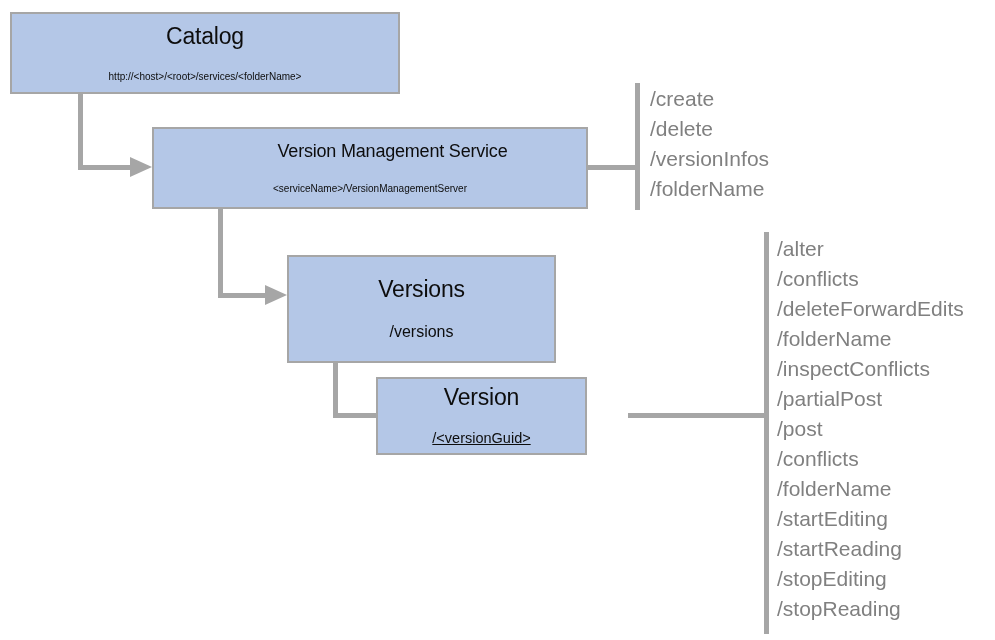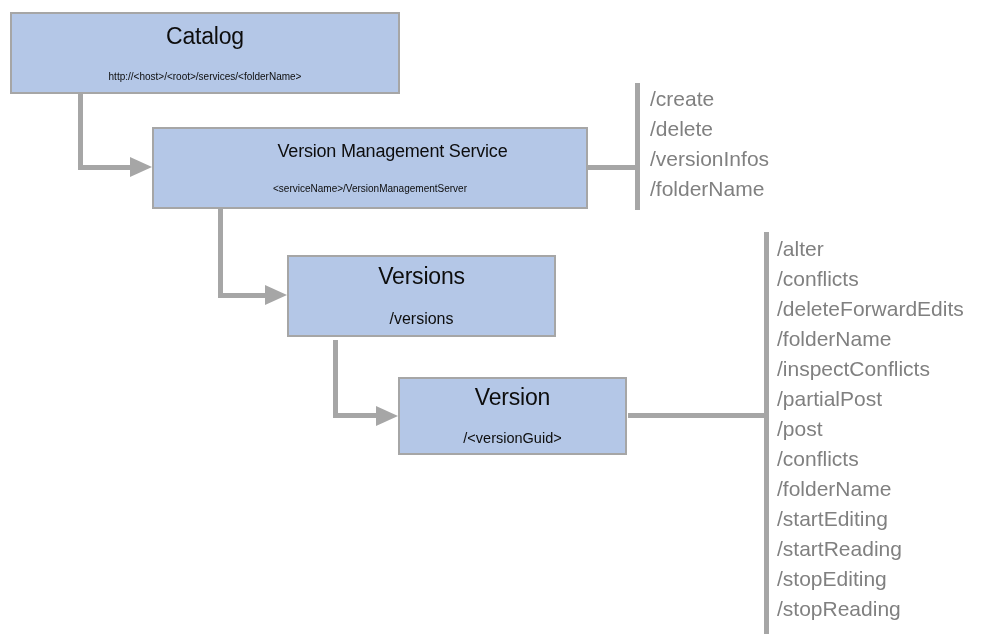--- a/index.html
+++ b/index.html
@@ -45,21 +45,21 @@
     margin-top: 4px;
     white-space: nowrap;
   }
   .node.n-catalog .title { font-size: 23px; }
   .node.n-catalog .subtitle { font-size: 10px; }
   .node.n-vms .title { font-size: 18px; margin-left: 45px; }
   .node.n-vms .subtitle { font-size: 10px; }
   .node.n-versions .title { font-size: 23px; }
   .node.n-versions .subtitle { font-size: 16px; }
   .node.n-version .title { font-size: 23px; }
-  .node.n-version .subtitle { font-size: 14.5px; }
+  .node.n-version .subtitle { font-size: 14.5px; text-decoration: underline; }
 
   
   .seg {
     position: absolute;
     background: #a6a6a6;
   }
   .arrowhead {
     position: absolute;
     width: 0;
     height: 0;
@@ -112,26 +112,26 @@
   <div class="node n-catalog" style="left:10px; top:12px; width:390px; height:82px;">
     <div class="title">Catalog</div>
     <div class="subtitle">http://&lt;host&gt;/&lt;root&gt;/services/&lt;folderName&gt;</div>
   </div>
 
   <div class="node n-vms" style="left:152px; top:127px; width:436px; height:82px;">
     <div class="title">Version Management Service</div>
     <div class="subtitle">&lt;serviceName&gt;/VersionManagementServer</div>
   </div>
 
-  <div class="node n-versions" style="left:287px; top:255px; width:269px; height:82px;">
+  <div class="node n-versions" style="left:287px; top:255px; width:269px; height:108px;">
     <div class="title">Versions</div>
     <div class="subtitle">/versions</div>
   </div>
 
-  <div class="node n-version" style="left:398px; top:377px; width:229px; height:78px;">
+  <div class="node n-version" style="left:376px; top:377px; width:211px; height:78px;">
     <div class="title">Version</div>
     <div class="subtitle">/&lt;versionGuid&gt;</div>
   </div>
 
   <div class="ops" id="ops-service" style="left:650px; top:84px;">
       <div class="op">/create</div>
       <div class="op">/delete</div>
       <div class="op">/versionInfos</div>
       <div class="op">/folderName</div>
     </div>

